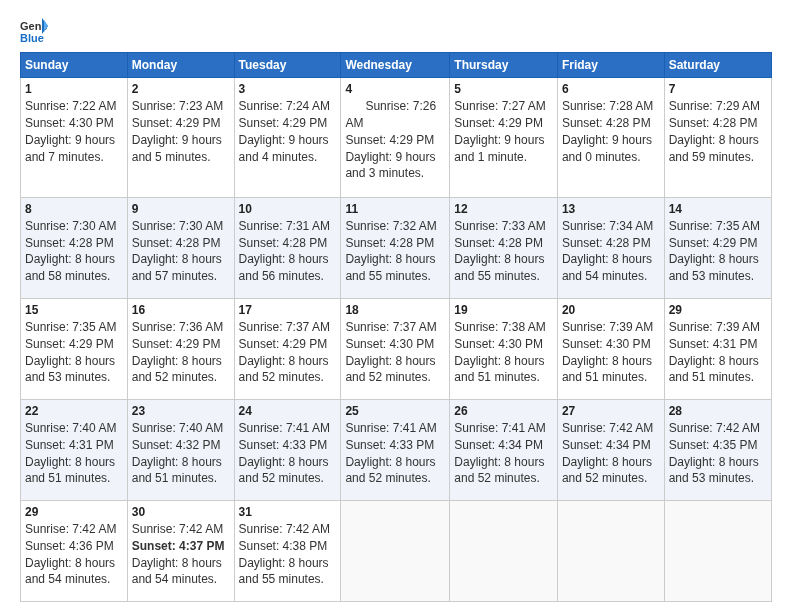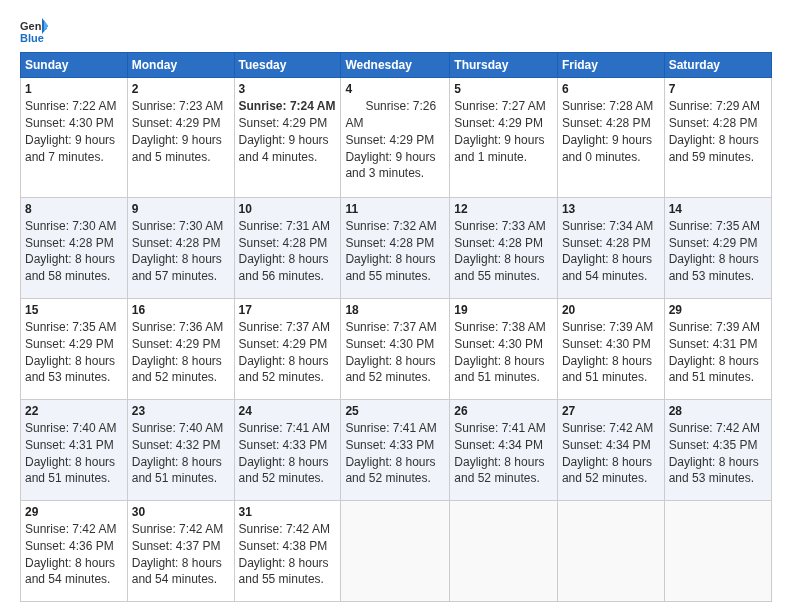--- a/index.html
+++ b/index.html
@@ -123,21 +123,21 @@
           <td>
             <span class="day-num">1</span>
             <div class="day-info"><span style="font-weight: normal;">Sunrise: 7:22 AM</span><br><span style="font-weight: normal;">Sunset: 4:30 PM</span><br>Daylight: 9 hours and 7 minutes.</div>
           </td>
           <td>
             <span class="day-num">2</span>
             <div class="day-info"><span style="font-weight: normal;">Sunrise: 7:23 AM</span><br><span style="font-weight: normal;">Sunset: 4:29 PM</span><br>Daylight: 9 hours and 5 minutes.</div>
           </td>
           <td>
             <span class="day-num">3</span>
-            <div class="day-info"><span style="font-weight: bold;">Sunrise: 7:24 AM</span><br><span style="font-weight: normal;">Sunset: 4:29 PM</span><br>Daylight: 9 hours and 4 minutes.</div>
+            <div class="day-info"><span style="font-weight: normal;">Sunrise: 7:24 AM</span><br><span style="font-weight: normal;">Sunset: 4:29 PM</span><br>Daylight: 9 hours and 4 minutes.</div>
           </td>
           <td>
             <span class="day-num">4</span>
             <div class="day-info"><span style="font-weight: normal; margin-left: 20px;">Sunrise: 7:26 AM</span><br><span style="font-weight: normal;">Sunset: 4:29 PM</span><br>Daylight: 9 hours and 3 minutes.</div>
           </td>
           <td>
             <span class="day-num">5</span>
             <div class="day-info"><span style="font-weight: normal;">Sunrise: 7:27 AM</span><br><span style="font-weight: normal;">Sunset: 4:29 PM</span><br>Daylight: 9 hours and 1 minute.</div>
           </td>
           <td>
@@ -239,21 +239,21 @@
             <div class="day-info"><span style="font-weight: normal;">Sunrise: 7:42 AM</span><br><span style="font-weight: normal;">Sunset: 4:35 PM</span><br>Daylight: 8 hours and 53 minutes.</div>
           </td>
         </tr>
         <tr>
           <td>
             <span class="day-num">29</span>
             <div class="day-info"><span style="font-weight: normal;">Sunrise: 7:42 AM</span><br><span style="font-weight: normal; text-align: right;">Sunset: 4:36 PM</span><br>Daylight: 8 hours and 54 minutes.</div>
           </td>
           <td>
             <span class="day-num">30</span>
-            <div class="day-info"><span style="font-weight: normal;">Sunrise: 7:42 AM</span><br><span style="font-weight: normal;">Sunset: 4:37 PM</span><br>Daylight: 8 hours and 54 minutes.</div>
+            <div class="day-info"><span style="font-weight: normal;">Sunrise: 7:42 AM</span><br><span style="font-weight: bold;">Sunset: 4:37 PM</span><br>Daylight: 8 hours and 54 minutes.</div>
           </td>
           <td>
             <span class="day-num">31</span>
             <div class="day-info"><span style="font-weight: normal;">Sunrise: 7:42 AM</span><br><span style="font-weight: normal;">Sunset: 4:38 PM</span><br>Daylight: 8 hours and 55 minutes.</div>
           </td>
           <td class="empty-cell"></td>
           <td class="empty-cell"></td>
           <td class="empty-cell"></td>
           <td class="empty-cell"></td>
         </tr>

